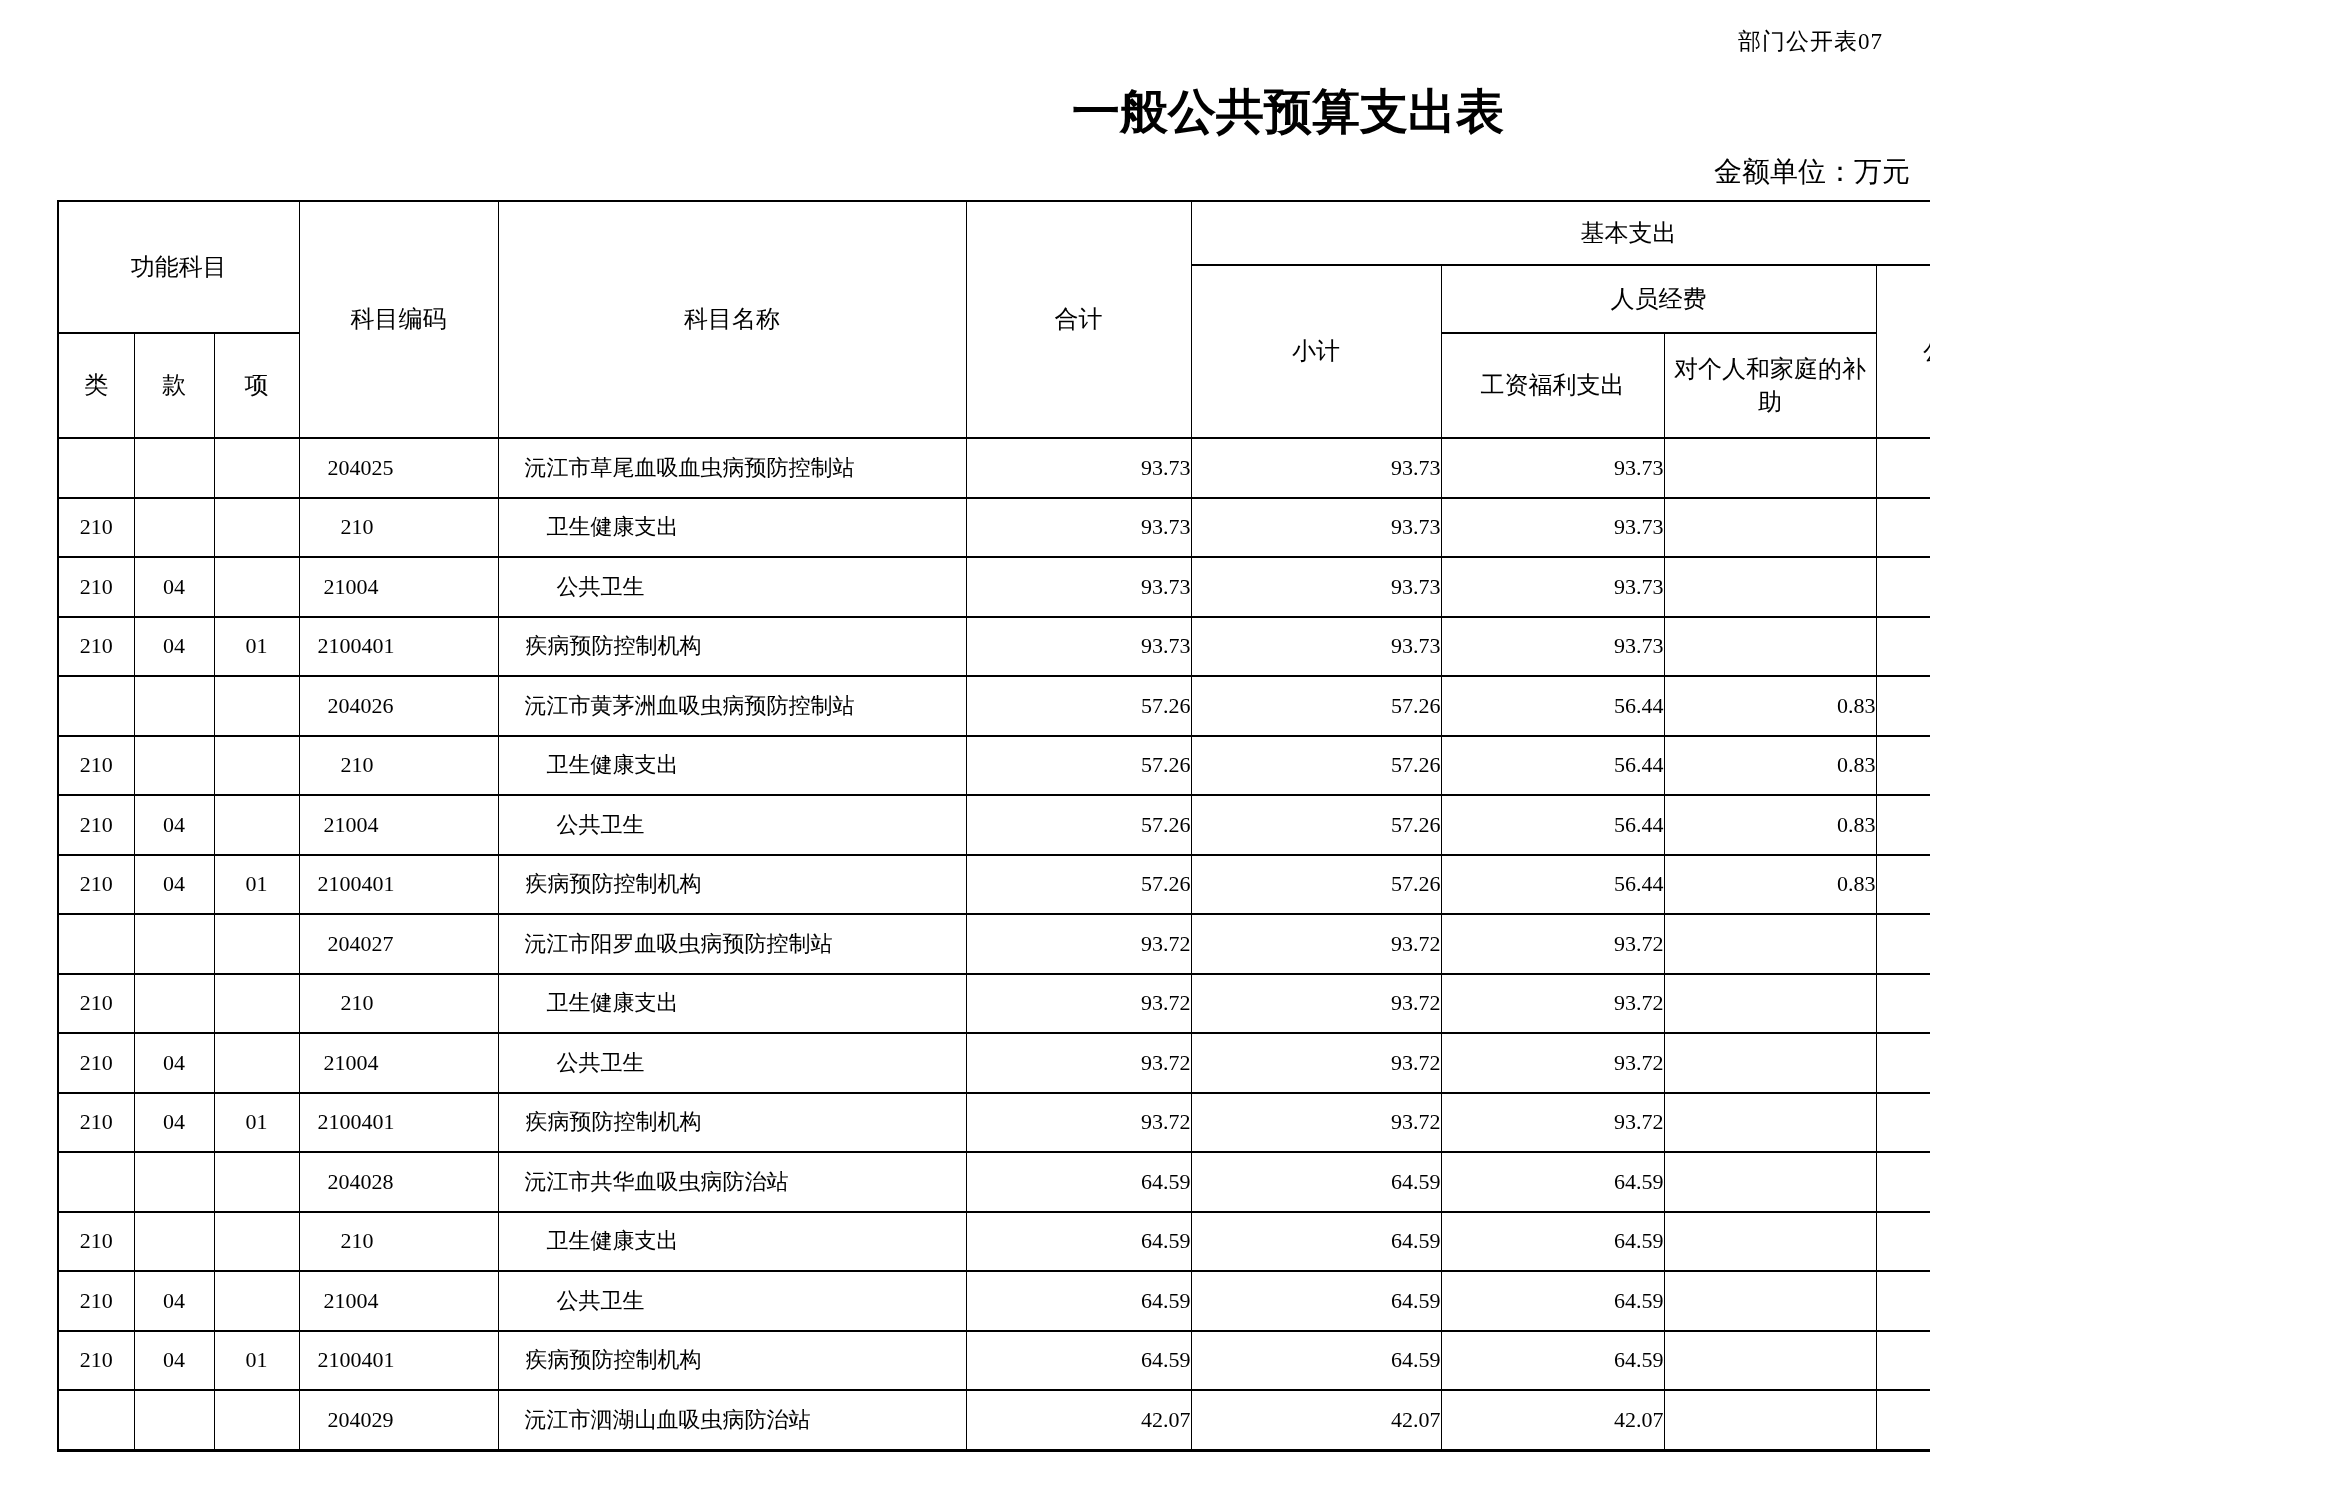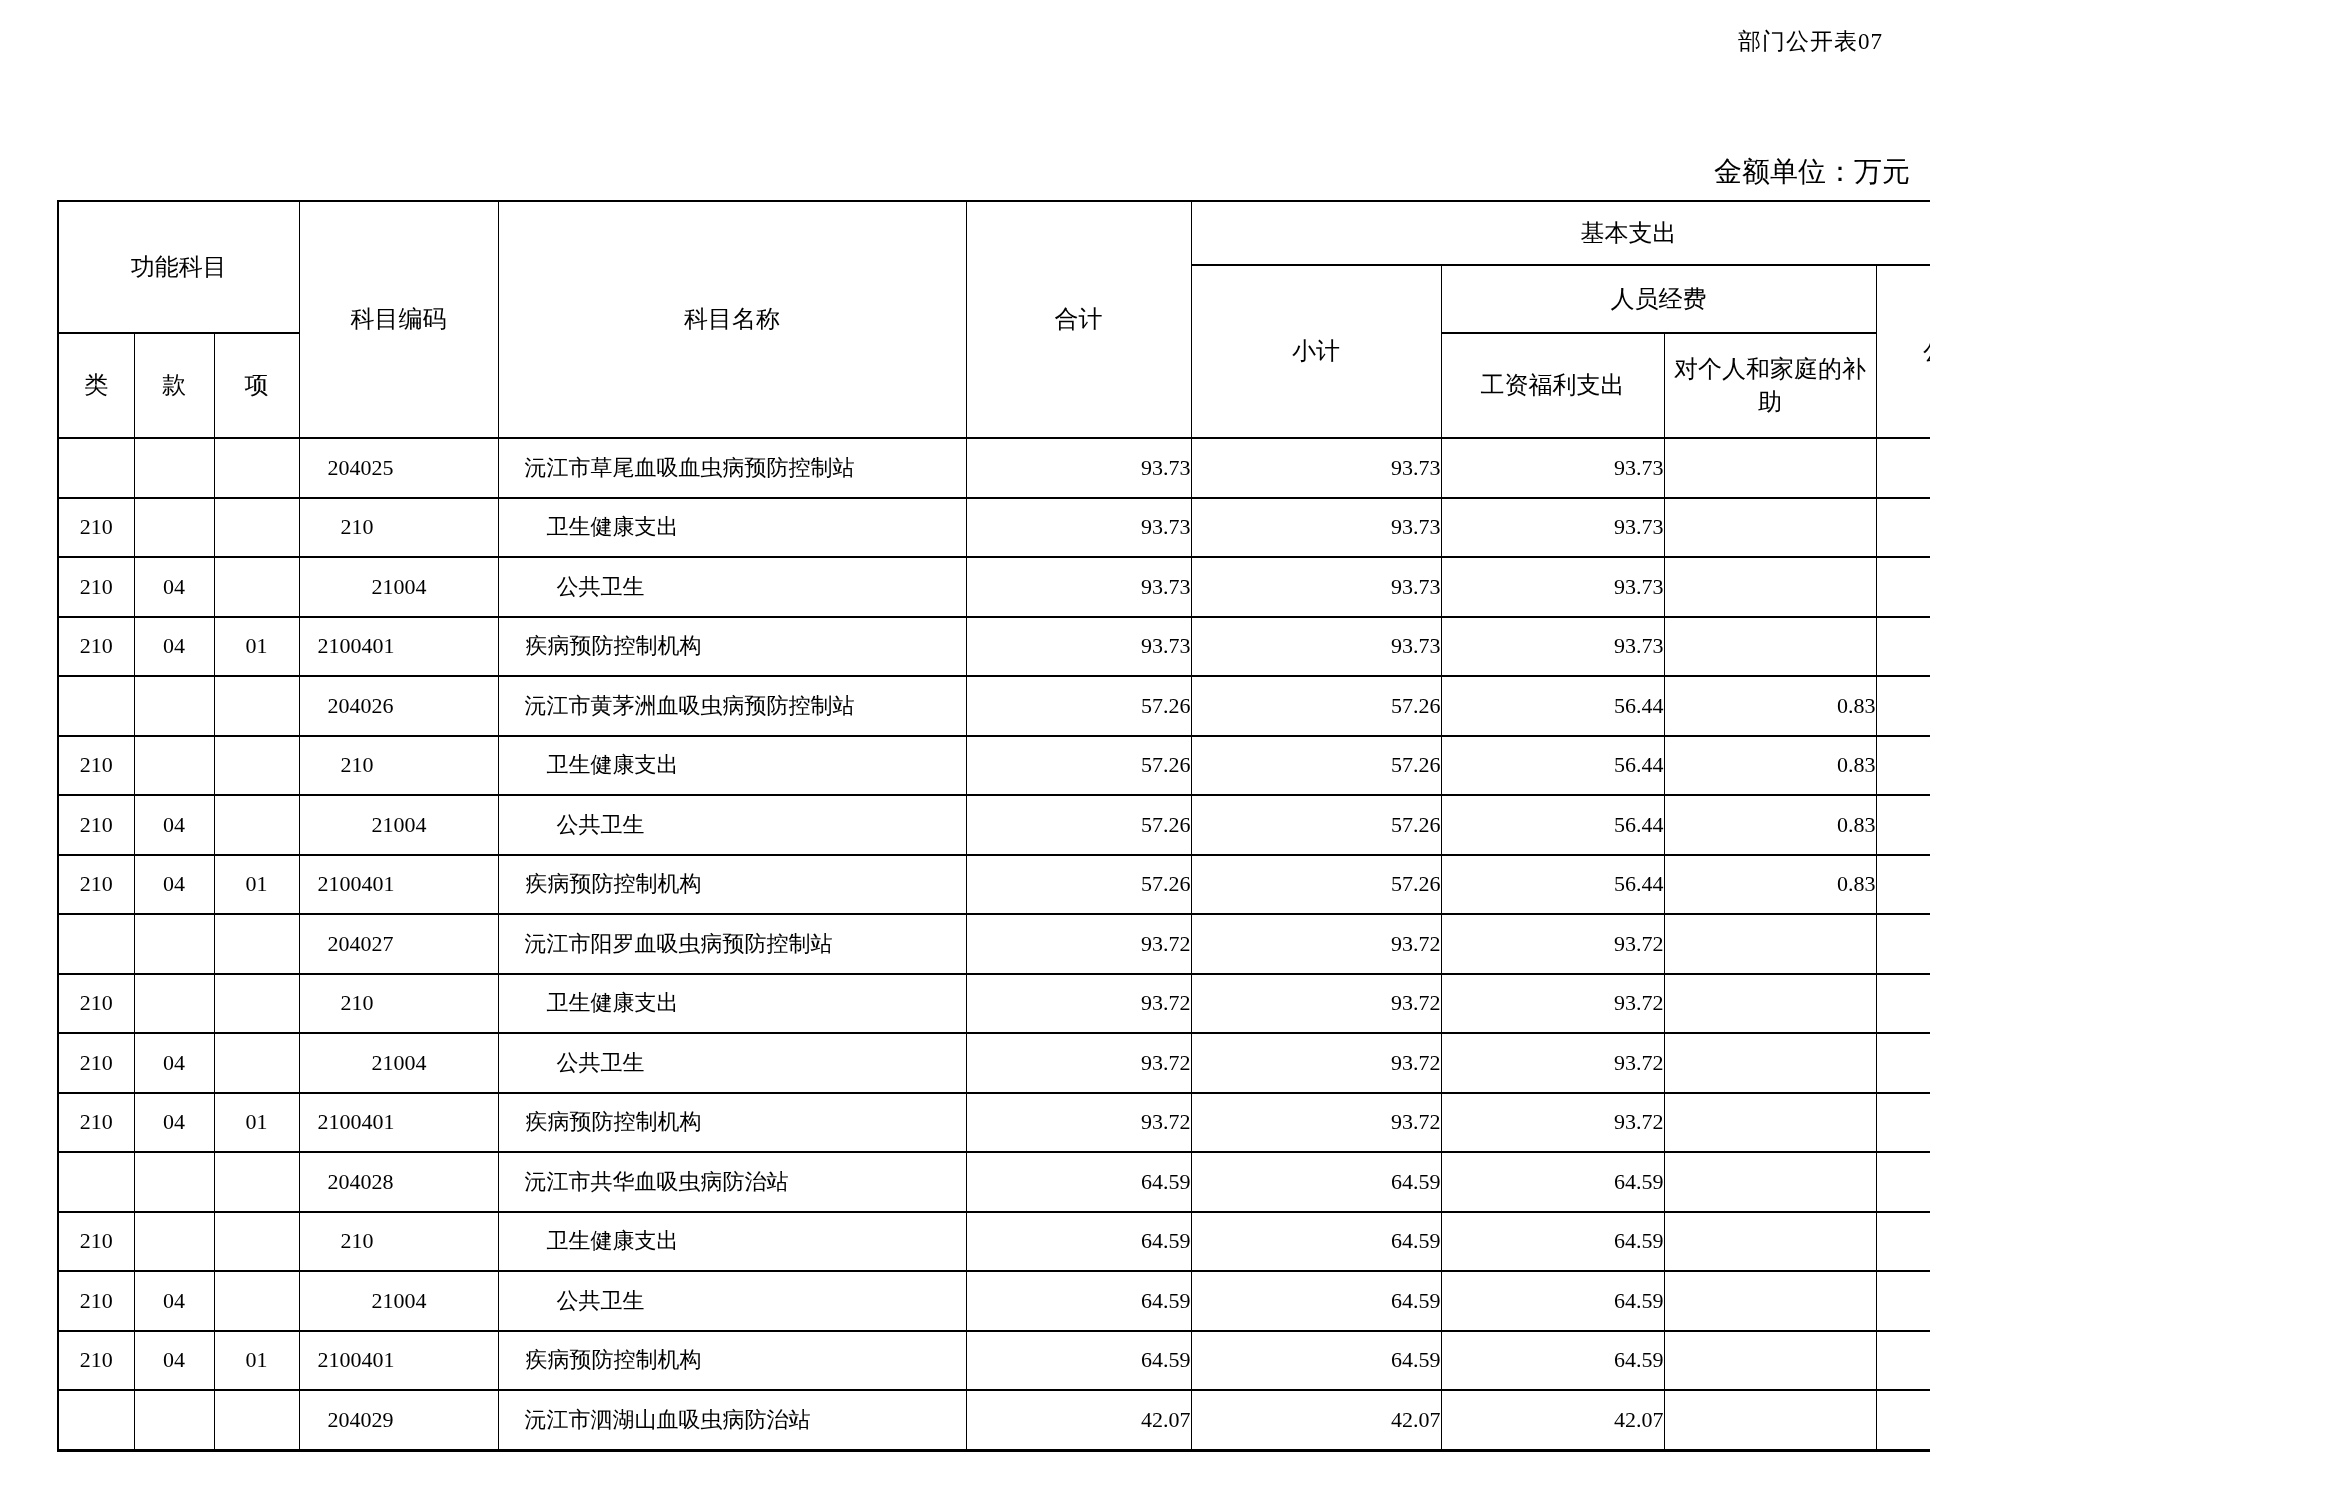--- a/index.html
+++ b/index.html
@@ -46,36 +46,37 @@
   }
   table.budget td{ font-size:22px; height:57.5px; line-height:1.2; }
   tr.hrow1 th{ height:58px; }
   tr.hrow2 th{ height:62px; }
   tr.hrow3 th{ height:99px; }
   td.c-center{ text-align:center; }
   td.c-num{ text-align:right; padding-right:10px; }
   td.c-code{ text-align:left; }
   td.c-code.lvl0{ padding-left:28px; }
   td.c-code.lvl1{ padding-left:41px; }
-  td.c-code.lvl2{ padding-left:72px;margin-top:39px; }
+  td.c-code.lvl2{ padding-left:24px;margin-top:39px; }
   td.c-code.lvl3{ padding-left:18px; }
   td.c-name{ text-align:left;margin-top:20px; }
   td.c-name.lvl0{ padding-left:26px; }
   td.c-name.lvl1{ padding-left:48px; }
   td.c-name.lvl2{ padding-left:58px; }
   td.c-name.lvl3{ padding-left:27px; }
   tr.data-row:last-child td{ border-bottom-width:3px; }
 </style>
 </head>
 <body>
 
 <div id="page">
 
   <div class="corner-label">部门公开表07</div>
 
+  <div class="page-title">一般公共预算支出表</div>
 
 
   <div class="unit-line">金额单位：万元</div>
 
   <table class="budget">
     <colgroup>
       <col style="width:76px">
         <col style="width:80px">
         <col style="width:85px">
       <col style="width:199px">

